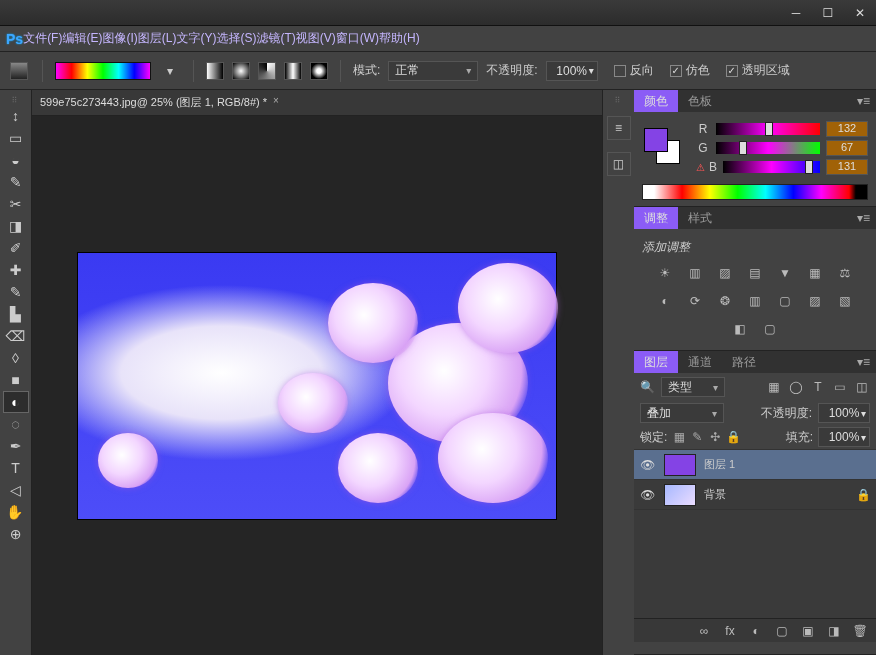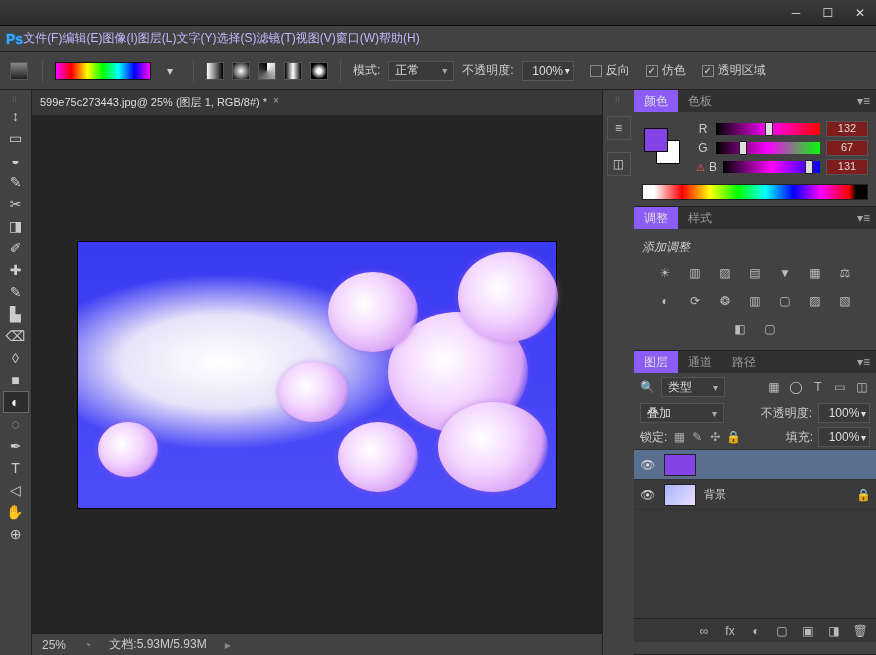--- a/index.html
+++ b/index.html
@@ -47,21 +47,21 @@
 .panel-tabs .pmenu { margin-left:auto; margin-right:6px; color:#aaa; cursor:pointer;}
 .panel-body { padding:6px 8px;}
 .color-panel { position:relative; }
 .slider-row { display:flex; align-items:center; gap:6px; margin:3px 0;}
 .slider-row .lab { width:14px; text-align:center; color:#ccc;}
 .slider { flex:1; height:12px; position:relative; }
 .slider.r { background:linear-gradient(90deg,#000,#f0f,#f00);}
 .slider.g { background:linear-gradient(90deg,#000,#f0f,#0f0);}
 .slider.b { background:linear-gradient(90deg,#000,#f0f,#00f);}
 .slider .thumb { position:absolute; top:-1px; width:8px; height:14px; background:#ddd; border:1px solid #222; transform:translateX(-50%);}
-.numbox { width:42px; height:16px; background:#7f1d1d; border:1px solid #555; color:#ddd; font-size:11px; text-align:center;}
+.numbox { width:42px; height:16px; background:#a16207; border:1px solid #555; color:#ddd; font-size:11px; text-align:center;}
 .hue-strip { height:16px; margin-top:6px; background: linear-gradient(90deg,#fff 0 5%,#f00,#ff0,#0f0,#0ff,#00f,#f0f,#f00 92%,#000 95% 100%); border:1px solid #222;}
 .adj-title { margin:4px 0 8px;font-style:italic;}
 .adj-icons { display:flex; flex-wrap:wrap; gap:10px; justify-content:center; margin-bottom:6px;}
 .adj-icons .ai { width:20px; height:18px; display:flex; align-items:center; justify-content:center; color:#bbb;}
 .layer-top { display:flex; align-items:center; gap:6px; padding:4px 6px;}
 .layer-top .typ { width:64px;}
 .layer-icons { display:flex; gap:6px; margin-left:auto;}
 .layer-icons .li { width:16px; height:16px; color:#bbb; display:flex; align-items:center; justify-content:center;}
 .layer-row2 { display:flex; align-items:center; gap:6px; padding:2px 6px;}
 .layer-row3 { display:flex; align-items:center; gap:5px; padding:2px 6px; border-bottom:1px solid #333;}
@@ -116,21 +116,21 @@
   <span class="rainbow"></span>
   <span class="iconbtn">▾</span>
   <span class="sep"></span>
   <span class="smallbtn" style="background:linear-gradient(90deg,#fff,#000)"></span>
   <span class="smallbtn" style="background:radial-gradient(#fff,#000)"></span>
   <span class="smallbtn" style="background:conic-gradient(#fff,#000)"></span>
   <span class="smallbtn" style="background:linear-gradient(90deg,#000,#fff,#000)"></span>
   <span class="smallbtn" style="background:radial-gradient(#fff 20%,#000 70%)"></span>
   <span class="sep"></span>
   <label>模式:</label>
-  <div class="dropdown" style="width:66px">
+  <div class="dropdown" style="width:90px">
       <span>正常</span>
     </div>
   <label>不透明度:</label>
   <div class="pctbox">
       <span>100%</span>
     </div>
   <span class="chklabel">
       <span class="chk"></span>
       <span>反向</span>
     </span>
@@ -184,26 +184,20 @@
 
         <div class="flower" style="left:310px;top:70px;width:140px;height:120px;"></div>
         <div class="flower" style="left:250px;top:30px;width:90px;height:80px;"></div>
         <div class="flower" style="left:380px;top:10px;width:100px;height:90px;"></div>
         <div class="flower" style="left:200px;top:120px;width:70px;height:60px;"></div>
         <div class="flower" style="left:360px;top:160px;width:110px;height:90px;"></div>
         <div class="flower" style="left:20px;top:180px;width:60px;height:55px;"></div>
         <div class="flower" style="left:260px;top:180px;width:80px;height:70px;"></div>
       </div>
     </div>
-    <div class="statusbar">
-      <span>25%</span>
-      <span style="color:#888">◔</span>
-      <span><span>文档:</span><span>5.93M/5.93M</span></span>
-      <span style="color:#888">▸</span>
-    </div>
   </div>
 
   <div class="docks">
     <div class="grab">⠿</div>
     <div class="dicon">≡</div>
     <div class="dicon">◫</div>
   </div>
 
   <div class="panels">
 
@@ -316,20 +310,21 @@
           </div>
         <span style="margin-left:auto">填充:</span>
         <div class="pctbox">
             <span>100%</span>
           </div>
       </div>
       <div class="layer-list" id="layer-list">
           <div class="layer-item selected">
             <span class="eye">👁</span>
             <span class="thumb" style="background:#8443e5"></span>
+            <span class="lname" style="">图层 1</span>
           </div>
           <div class="layer-item">
             <span class="eye">👁</span>
             <span class="thumb" style="background:linear-gradient(135deg,#a7b8ff,#eadcff)"></span>
             <span class="lname" style="">背景</span>
             <span class="lock">🔒</span>
           </div>
         </div>
       <div class="layers-empty"></div>
       <div class="layers-bottom" id="layers-bottom">

